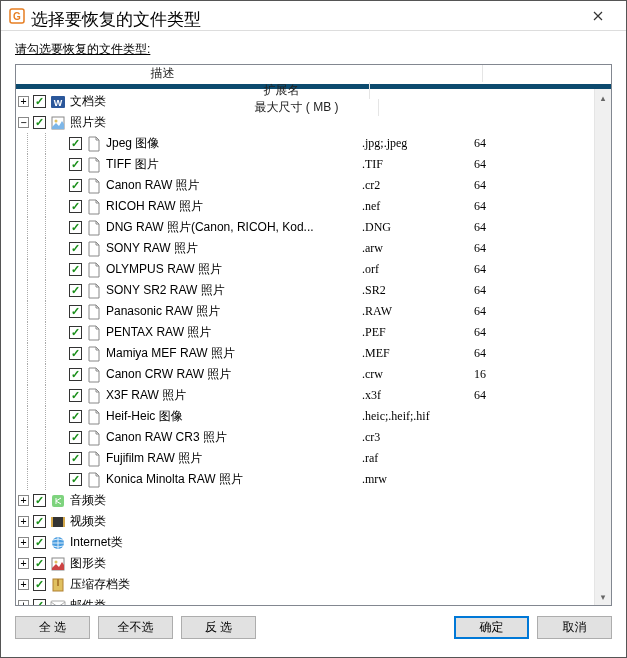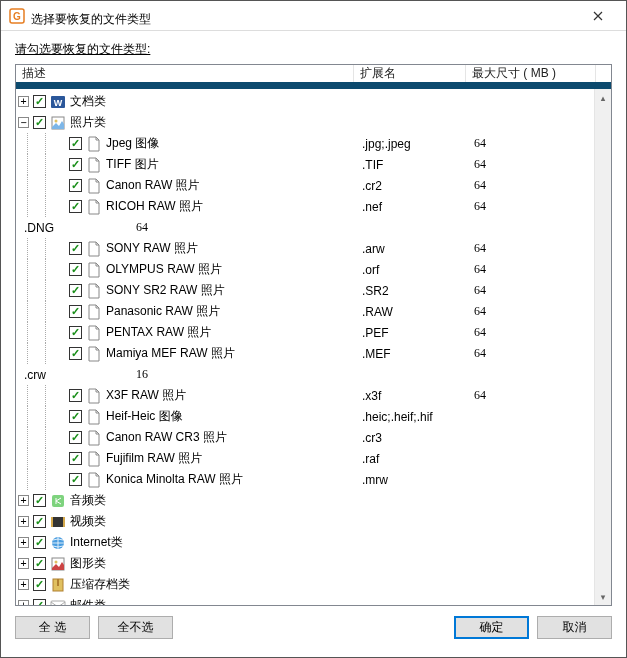--- a/index.html
+++ b/index.html
@@ -1,45 +1,45 @@
 <!DOCTYPE html>
 <html><head>
 <meta charset="utf-8">
 <style>
 * { box-sizing: border-box; margin: 0; padding: 0; }
 body { font-family: "Microsoft YaHei", "Segoe UI", Tahoma, sans-serif; font-size: 12px; background: #fff; width: 627px; height: 658px; overflow: hidden; border: 1px solid #555; }
 .titlebar { display: flex; align-items: center; height: 30px; padding: 0 8px; background: #fff; border-bottom: 1px solid #ddd; }
 .titlebar .app-icon { width: 16px; height: 16px; margin-right: 6px; display: flex; align-items: center; justify-content: center; }
-.titlebar .title { flex: 1; font-size: 12px; margin-top: 8px; }
+.titlebar .title { flex: 1; font-size: 17px; margin-top: 8px; }
 .titlebar .close { width: 40px; height: 28px; display: flex; align-items: center; justify-content: center; cursor: pointer; }
 .prompt { padding: 10px 14px 6px; font-size: 12px; text-decoration: underline; }
 .panel { margin: 0 14px; border: 1px solid #828790; height: 542px; overflow: hidden; position: relative; }
-.header-row { display: flex; align-items: center; height: 24px; background: #fff; border-bottom: 7px solid #0c4a6e; }
+.header-row { display: flex; align-items: center; height: 24px; background: #fff; border-bottom: 5px solid #0c4a6e; flex-direction: column; }
 .header-row .col { padding: 0 6px; font-size: 12px; color: #222; }
 .header-row .col-desc { width: 338px; border-right: 1px solid #e5e5e5; height: 100%; display: flex; align-items: center; }
 .header-row .col-ext { width: 112px; border-right: 1px solid #e5e5e5; height: 100%; display: flex; align-items: center; }
 .header-row .col-size { width: 130px; border-right: 1px solid #e5e5e5; height: 100%; display: flex; align-items: center; }
 .scrollbar { position: absolute; right: 0; top: 24px; bottom: 0; width: 17px; background: #f0f0f0; border-left: 1px solid #e5e5e5; }
 .scrollbar .arrow { height: 17px; display: flex; align-items: center; justify-content: center; color: #666; font-size: 9px; }
 .tree { padding: 2px 0 2px 2px; }
 .row { display: flex; align-items: center; height: 21px; }
 .row .col-desc { width: 338px; display: flex; align-items: center; height: 100%; overflow: hidden; white-space: nowrap; }
-.row .col-ext { width: 112px; padding-left: 6px; }
+.row .col-ext { width: 112px; padding-left: 6px; font-family: Liberation Serif, serif; }
 .row .col-size { width: 130px; padding-left: 6px; font-family: Liberation Serif, serif; }
 .indent { display: inline-block; width: 18px; height: 100%; position: relative; flex-shrink: 0; }
 .indent::before { content: ""; position: absolute; left: 9px; top: 0; bottom: 0; border-left: 1px dotted #aaa; }
 .expander { width: 11px; height: 11px; border: 1px solid #888; display: inline-flex; align-items: center; justify-content: center; font-size: 10px; line-height: 1; margin-right: 4px; background: #fff; cursor: pointer; flex-shrink: 0; font-family: monospace; }
 .expander-spacer { width: 15px; display: inline-block; flex-shrink: 0; }
 .checkbox { width: 13px; height: 13px; border: 1px solid #333; display: inline-flex; align-items: center; justify-content: center; margin-right: 4px; flex-shrink: 0; background: #fff; }
 .checkbox.checked::after { content: "✓"; color: #1a8f1a; font-size: 11px; font-weight: bold; line-height: 1; }
 .icon { width: 16px; height: 16px; margin-right: 4px; flex-shrink: 0; display: inline-flex; align-items: center; justify-content: center; }
 .cat-label { font-weight: normal; }
 .footer { display: flex; align-items: center; padding: 10px 14px; gap: 8px; }
 .footer .spacer { flex: 1; }
-.btn { min-width: 75px; height: 23px; border: 1px solid #adadad; background: #e1e1e1; font-size: 12px; cursor: pointer; font-family: Liberation Sans, sans-serif; padding: 0 10px; }
+.btn { min-width: 75px; height: 23px; border: 1px solid #adadad; background: #e1e1e1; font-size: 12px; cursor: pointer; font-family: Liberation Serif, serif; padding: 0 10px; }
 .btn.primary { border: 2px solid #0078d7; }
 svg { display: block; }
 </style>
 </head>
 <body>
 
 <div class="titlebar">
   <span class="app-icon">
     <svg width="16" height="16" viewBox="0 0 16 16">
         <rect x="1" y="1" width="14" height="14" rx="2" fill="none" stroke="#e67e22" stroke-width="1.5"></rect>
@@ -156,20 +156,33 @@
               <path d="M3 1 h7 l3 3 v11 h-10 z" fill="#fff" stroke="#888" stroke-width="1"></path>
               <path d="M10 1 v3 h3" fill="none" stroke="#888" stroke-width="1"></path>
             </svg>
           </span>
         <span>RICOH RAW 照片</span>
       </div>
       <div class="col-ext">.nef</div>
       <div class="col-size">64</div>
       </div>
       <div class="row">
+        <div class="col-desc">
+        <span class="indent"></span>
+          <span class="indent"></span>
+        <span class="expander-spacer"></span>
+        <span class="checkbox checked"></span>
+        <span class="icon">
+            <svg width="16" height="16" viewBox="0 0 16 16">
+              <path d="M3 1 h7 l3 3 v11 h-10 z" fill="#fff" stroke="#888" stroke-width="1"></path>
+              <path d="M10 1 v3 h3" fill="none" stroke="#888" stroke-width="1"></path>
+            </svg>
+          </span>
+        <span>DNG RAW 照片(Canon, RICOH, Kod...</span>
+      </div>
       <div class="col-ext">.DNG</div>
       <div class="col-size">64</div>
       </div>
       <div class="row">
         <div class="col-desc">
         <span class="indent"></span>
           <span class="indent"></span>
         <span class="expander-spacer"></span>
         <span class="checkbox checked"></span>
         <span class="icon">
@@ -262,20 +275,33 @@
               <path d="M3 1 h7 l3 3 v11 h-10 z" fill="#fff" stroke="#888" stroke-width="1"></path>
               <path d="M10 1 v3 h3" fill="none" stroke="#888" stroke-width="1"></path>
             </svg>
           </span>
         <span>Mamiya MEF RAW 照片</span>
       </div>
       <div class="col-ext">.MEF</div>
       <div class="col-size">64</div>
       </div>
       <div class="row">
+        <div class="col-desc">
+        <span class="indent"></span>
+          <span class="indent"></span>
+        <span class="expander-spacer"></span>
+        <span class="checkbox checked"></span>
+        <span class="icon">
+            <svg width="16" height="16" viewBox="0 0 16 16">
+              <path d="M3 1 h7 l3 3 v11 h-10 z" fill="#fff" stroke="#888" stroke-width="1"></path>
+              <path d="M10 1 v3 h3" fill="none" stroke="#888" stroke-width="1"></path>
+            </svg>
+          </span>
+        <span>Canon CRW RAW 照片</span>
+      </div>
       <div class="col-ext">.crw</div>
       <div class="col-size">16</div>
       </div>
       <div class="row">
         <div class="col-desc">
         <span class="indent"></span>
           <span class="indent"></span>
         <span class="expander-spacer"></span>
         <span class="checkbox checked"></span>
         <span class="icon">
@@ -452,16 +478,17 @@
     </div>
   <div class="scrollbar">
     <div class="arrow">▴</div>
     <div class="arrow" style="position:absolute;bottom:0;width:100%">▾</div>
   </div>
 </div>
 
 <div class="footer">
   <button class="btn">全  选</button>
   <button class="btn">全不选</button>
+  <button class="btn">反  选</button>
   <span class="spacer"></span>
   <button class="btn primary">确定</button>
   <button class="btn">取消</button>
 </div>
 
 </body></html>

